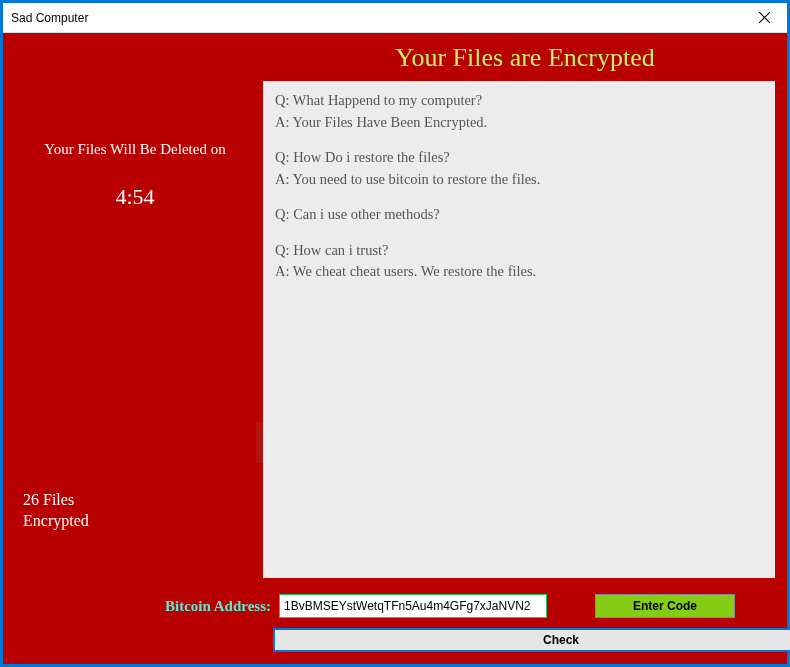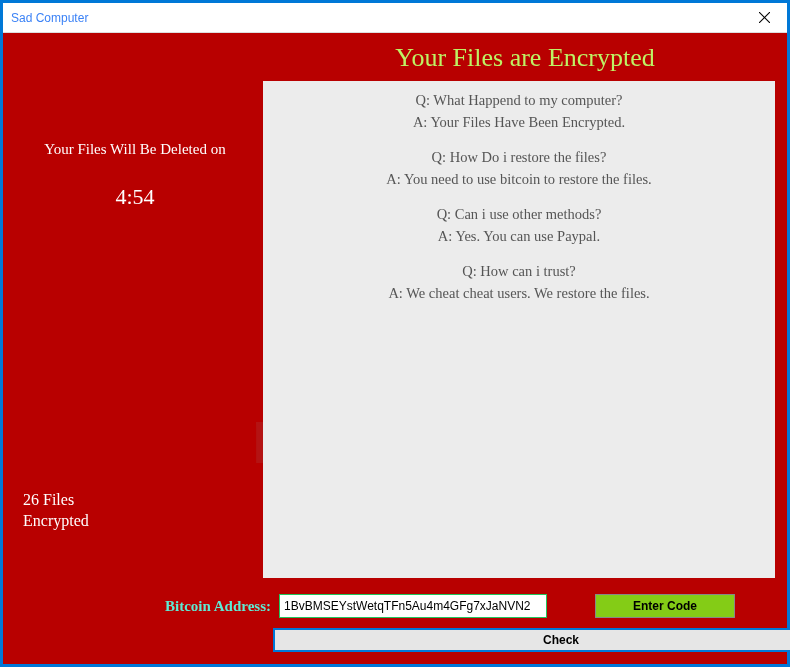--- a/index.html
+++ b/index.html
@@ -22,21 +22,21 @@
       height: 30px;
       background: #fff;
       display: flex;
       align-items: center;
       padding: 0 8px;
       border-bottom: 1px solid #ddd;
       position: relative;
     }
     .title-text {
       font-size: 12px;
-      color: #3b82f6;
+      color: #000000;
       flex: 1;
     }
     .close-btn {
       width: 45px;
       height: 28px;
       display: flex;
       align-items: center;
       justify-content: center;
       cursor: pointer;
       position: absolute;
@@ -89,21 +89,21 @@
       background: #ececec;
       padding: 10px 12px;
       font-family: Georgia, 'Times New Roman', serif;
       font-size: 14.5px;
       color: #555;
       line-height: 1.35;
       margin-bottom: 10px;
       position: relative;
       overflow: hidden;
     }
-    .faq-box p { margin-bottom: 2px; text-align: center; }
+    .faq-box p { margin-bottom: 2px; }
     .faq-block { margin-bottom: 16px; }
     .bottom-area {
       padding: 6px 12px 12px 12px;
     }
     .addr-row {
       display: flex;
       align-items: center;
       gap: 8px;
       margin-bottom: 10px;
       padding-left: 150px;
@@ -213,21 +213,20 @@
         <div class="faq-block">
           <p>Q: What Happend to my computer?</p>
           <p>A: Your Files Have Been Encrypted.</p>
         </div>
         <div class="faq-block">
           <p>Q: How Do i restore the files?</p>
           <p>A: You need to use bitcoin to restore the files.</p>
         </div>
         <div class="faq-block">
           <p>Q: Can i use other methods?</p>
-          <p>A: Yes. You can use Paypal.</p>
         </div>
         <div class="faq-block">
           <p>Q: How can i trust?</p>
           <p>A: We cheat cheat users. We restore the files.</p>
         </div>
       </div>
     </div>
 
     <div class="bottom-area">
       <div class="addr-row">

